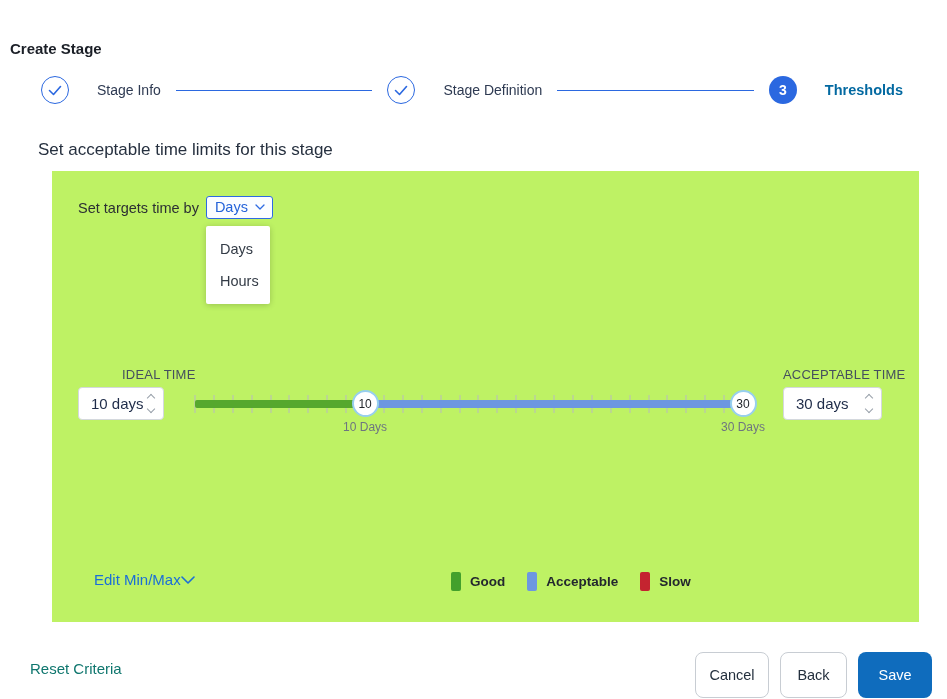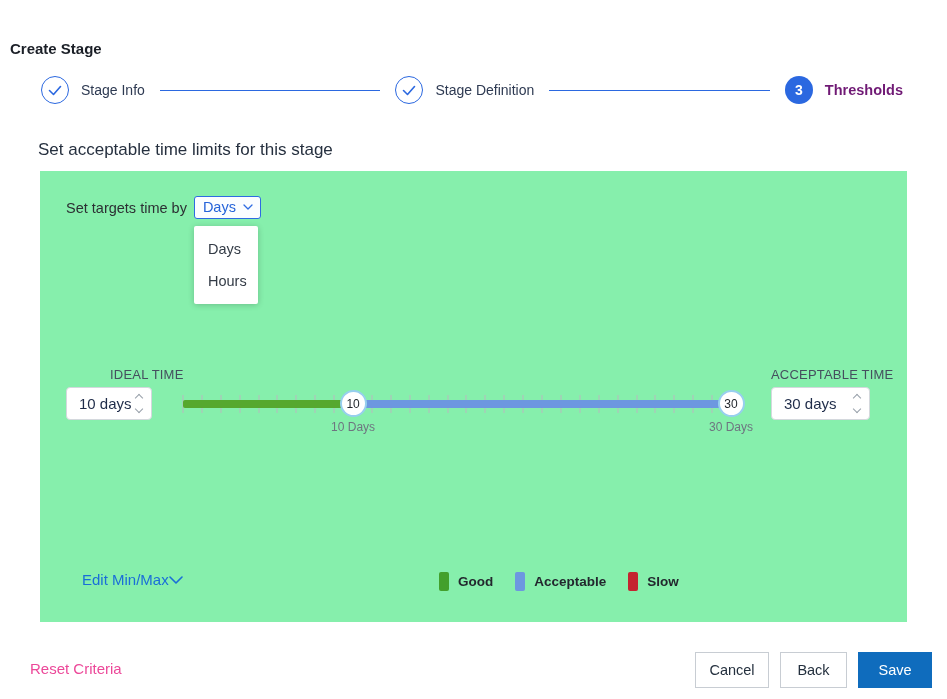--- a/index.html
+++ b/index.html
@@ -15,40 +15,40 @@
   .page-title {
     position:absolute; left:10px; top:24px;
     font-size:15px; font-weight:700; color:#1b1f27;margin-top:16px;
   }
 
   
   .stepper {
     position:absolute; left:41px; right:44px; top:76px; height:28px;
     display:flex; align-items:center;
   }
-  .step { display:flex; align-items:center; gap:12px; cursor:pointer; }
+  .step { display:flex; align-items:center; gap:28px; cursor:pointer; }
   .step-circle {
     width:28px; height:28px; border-radius:50%;
     display:flex; align-items:center; justify-content:center; flex:none;
   }
   .step-circle.done { border:1.5px solid #2b68e0; background:#fff; }
   .step-circle.current { background:#2b68e0; color:#fff; font-size:14px; font-weight:600; }
   .step-label { font-size:14px; color:#2e3a52; white-space:nowrap; }
-  .step-label.current { font-weight:700; color:#701a75; font-size:14.5px; }
+  .step-label.current { font-weight:700; color:#0369a1; font-size:14.5px; }
   .step-line { flex:1; height:0; border-top:1.5px solid #2b68e0; margin:0 15px; }
 
   .section-heading {
     position:absolute; left:38px; top:140px;
     font-size:17px; font-weight:400; color:#26303f;
   }
 
   
   .panel {
-    position:absolute; left:40px; top:171px; width:867px; height:451px;
-    background:#86efac;
+    position:absolute; left:52px; top:171px; width:867px; height:451px;
+    background:#bef264;
   }
 
   .targets-row {
     position:absolute; left:26px; top:25px;
     display:flex; align-items:center; gap:7px;
     font-size:14.5px; color:#2c2f33;
   }
   .dropdown-trigger {
     display:flex; align-items:center; gap:7px;
     padding:2px 7px 3px 8px;
@@ -121,28 +121,28 @@
     position:absolute; left:399px; top:401px;
     display:flex; align-items:center; gap:22px;justify-content:flex-end;
   }
   .legend-item { display:flex; align-items:center; gap:9px; }
   .legend-swatch { width:10px; height:19px; border-radius:2px; }
   .legend-label { font-size:13.5px; font-weight:700; color:#23272e; }
 
   
   .reset-link {
     position:absolute; left:30px; top:660px;
-    font-size:15px; color:#ec4899; cursor:pointer;
+    font-size:15px; color:#0f766e; cursor:pointer;
   }
   .footer-buttons {
     position:absolute; left:695px; top:652px;
     display:flex; gap:11px;
   }
   .btn {
-    height:36px; border-radius:0; font-size:14.5px;
+    height:46px; border-radius:8px; font-size:14.5px;
     display:flex; align-items:center; justify-content:center;
     cursor:pointer; white-space:nowrap;
   }
   .btn.secondary { background:#fff; border:1px solid #c8cdd3; color:#24303e; width:74px; }
   .btn.secondary.back { width:67px; }
   .btn.primary { background:#0f6cbd; border:none; color:#fff; width:74px; font-weight:500; }
 </style>
 </head>
 <body>
 

